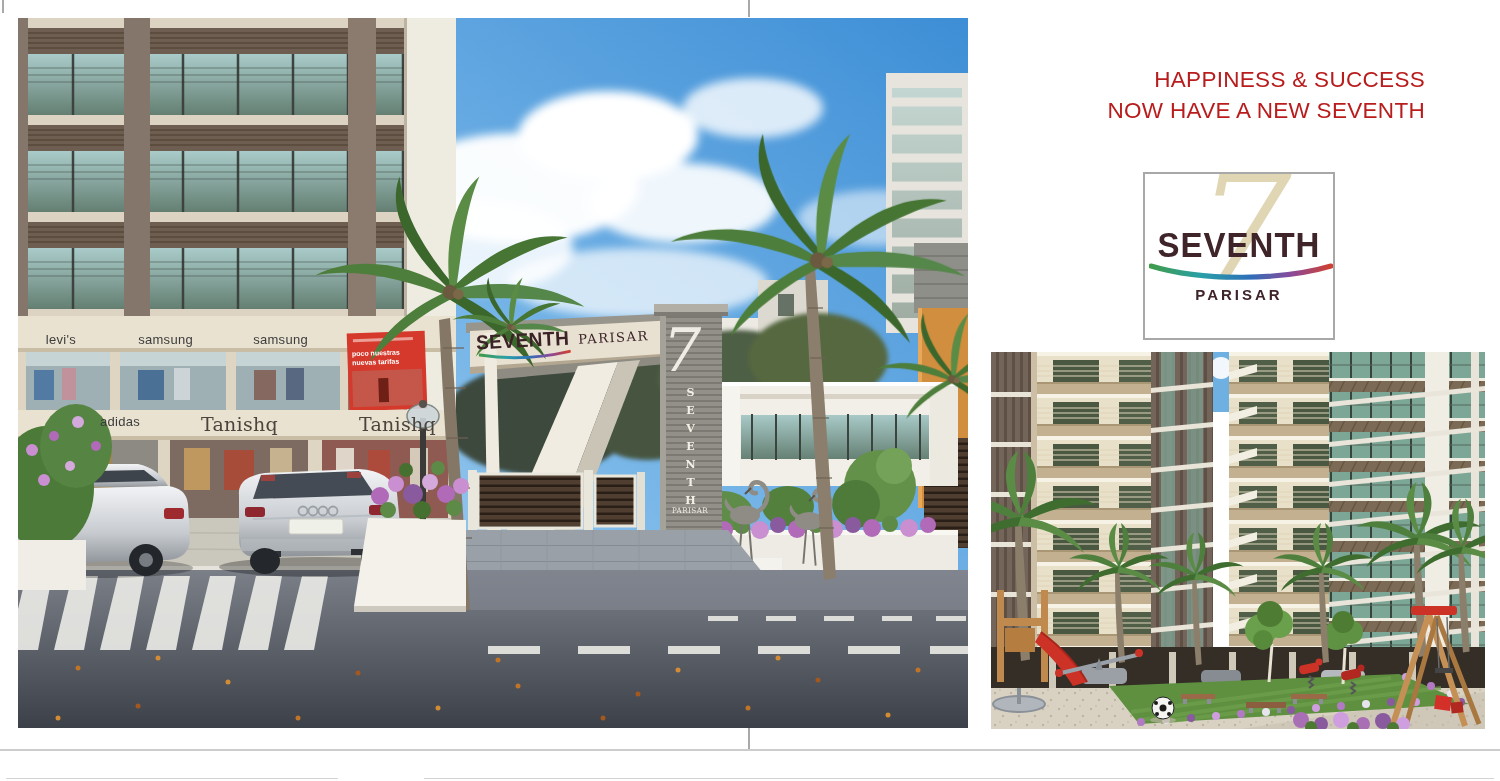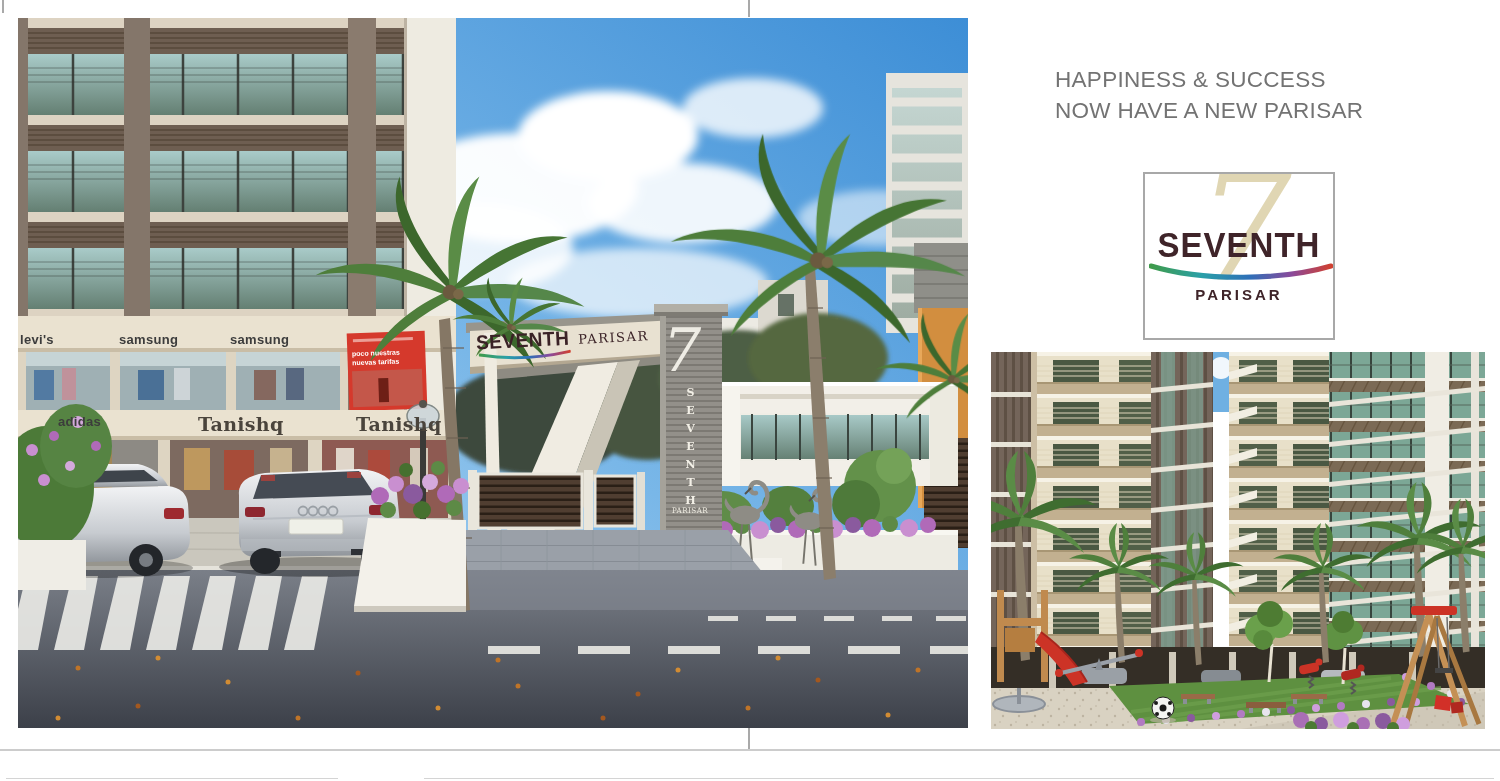--- a/index.html
+++ b/index.html
@@ -4,21 +4,21 @@
 <style>
   html,body{margin:0;padding:0;background:#ffffff;}
   .page{position:relative;width:1500px;height:781px;background:#fff;overflow:hidden;
         font-family:"Liberation Sans", sans-serif;}
   
   .mark{position:absolute;background:#a9a9a9;}
   .hrule{position:absolute;background:#cccccc;}
   
   .render-left{position:absolute;left:18px;top:18px;width:950px;height:710px;overflow:hidden;}
   .render-left svg{position:absolute;left:0;top:0;}
-  .shop-sign{position:absolute;text-align:left;font-weight:bold;color:#3c3c3c;
+  .shop-sign{position:absolute;text-align:right;font-weight:normal;color:#3c3c3c;
              font-size:13px;letter-spacing:.3px;}
   .shop-sign.serif{font-family:"DejaVu Serif", serif;font-size:19px;color:#4a443c;}
   .bb-text{position:absolute;left:334px;top:330px;width:70px;color:#ffffff;
            font-size:7px;font-weight:bold;line-height:9px;transform:rotate(-2deg);}
   .bb-text .l2{display:block;}
   .gate-sign{position:absolute;left:458px;top:309px;width:200px;transform:rotate(-3deg);
              white-space:nowrap;}
   .gate-sign .gs-main{font-size:19px;font-weight:bold;letter-spacing:.5px;color:#3a2226;
              display:inline-block;transform:scaleY(1.05);}
   .gate-sign .gs-sub{font-family:"DejaVu Serif", serif;font-size:13px;letter-spacing:1.5px;
@@ -27,22 +27,22 @@
   .pillar-numeral{position:absolute;left:645px;top:302px;font-family:"DejaVu Serif", serif;
              font-style:italic;font-size:60px;line-height:60px;color:rgba(249,247,239,.9);}
   .pillar-vert{position:absolute;left:666px;top:368px;height:124px;
              writing-mode:vertical-rl;text-orientation:upright;
              font-family:"DejaVu Serif", serif;font-weight:bold;font-size:11px;
              letter-spacing:5px;color:#f3f0e7;}
   .pillar-base{position:absolute;left:646px;top:488px;width:52px;text-align:center;
              font-family:"DejaVu Serif", serif;font-size:7.5px;letter-spacing:.5px;
              color:#efece2;transform:scaleX(.95);}
   
-  .headline{position:absolute;left:1055px;top:64px;width:370px;text-align:left;
-            color:#737373;font-size:22.5px;line-height:31px;letter-spacing:.3px;}
+  .headline{position:absolute;left:1055px;top:64px;width:370px;text-align:right;
+            color:#b91c1c;font-size:22.5px;line-height:31px;letter-spacing:.3px;}
   .logo-box{position:absolute;left:1143px;top:172px;width:192px;height:168px;
             background:#fff;border:2px solid #a8a8a8;box-sizing:border-box;overflow:hidden;}
   .logo-numeral{position:absolute;left:52px;top:-22px;font-family:"DejaVu Serif", serif;
             font-style:italic;font-size:150px;line-height:150px;color:#dbd0a6;opacity:.85;z-index:1;}
   .logo-name{position:absolute;left:0;top:52px;width:100%;text-align:center;z-index:3;
             font-weight:bold;font-size:33px;letter-spacing:1px;color:#3f2429;transform:scaleY(1.08);}
   .logo-swoosh{position:absolute;left:4px;top:84px;z-index:2;}
   .logo-sub{position:absolute;left:0;top:112px;width:100%;text-align:center;z-index:3;
             font-weight:bold;font-size:15px;letter-spacing:3px;color:#3f2429;}
   .render-right{position:absolute;left:991px;top:352px;width:494px;height:377px;overflow:hidden;}
@@ -435,21 +435,21 @@
         <circle cx="620" cy="676" r="2.5" fill="#a3581f"></circle>
           <circle cx="760" cy="640" r="2.5" fill="#d28c33"></circle>
         <circle cx="900" cy="652" r="2.5" fill="#bf7428"></circle>
           <circle cx="40" cy="700" r="2.5" fill="#d28c33"></circle>
       </g>
     </svg>
 
     <span class="shop-sign" style="left:2px;top:314px;width:56px;">levi's</span>
     <span class="shop-sign" style="left:101px;top:314px;width:74px;">samsung</span>
     <span class="shop-sign" style="left:212px;top:314px;width:78px;">samsung</span>
-    <span class="shop-sign" style="left:40px;top:396px;width:70px;">adidas</span>
+    <span class="shop-sign" style="left:52px;top:396px;width:70px;">adidas</span>
     <span class="shop-sign serif" style="left:180px;top:395px;width:80px;">Tanishq</span>
     <span class="shop-sign serif" style="left:338px;top:395px;width:80px;">Tanishq</span>
     <div class="bb-text">
       <span>poco nuestras</span>
       <span class="l2">nuevas tarifas</span>
     </div>
     <div class="gate-sign">
       <span class="gs-main">SEVENTH</span><span class="gs-sub">PARISAR</span>
       <svg width="92" height="10" viewBox="0 0 92 10">
         <defs>
@@ -464,21 +464,21 @@
         <path d="M1,3 C30,9 62,9 91,4" stroke="url(#rainG)" stroke-width="3" fill="none" stroke-linecap="round"></path>
       </svg>
     </div>
     <span class="pillar-numeral">7</span>
     <span class="pillar-vert">SEVENTH</span>
     <span class="pillar-base">PARISAR</span>
   </div>
 
   <div class="headline">
     <div>HAPPINESS &amp; SUCCESS</div>
-    <div>NOW HAVE A NEW PARISAR</div>
+    <div>NOW HAVE A NEW SEVENTH</div>
   </div>
 
   <div class="logo-box">
     <span class="logo-numeral">7</span>
     <div class="logo-name">SEVENTH</div>
     <svg class="logo-swoosh" width="184" height="26" viewBox="0 0 184 26">
       <defs>
           <linearGradient id="rainG2" x1="0" y1="0" x2="1" y2="0">
         <stop offset="0" stop-color="#3f9b4a"></stop>
             <stop offset=".28" stop-color="#2aa0a8"></stop>

